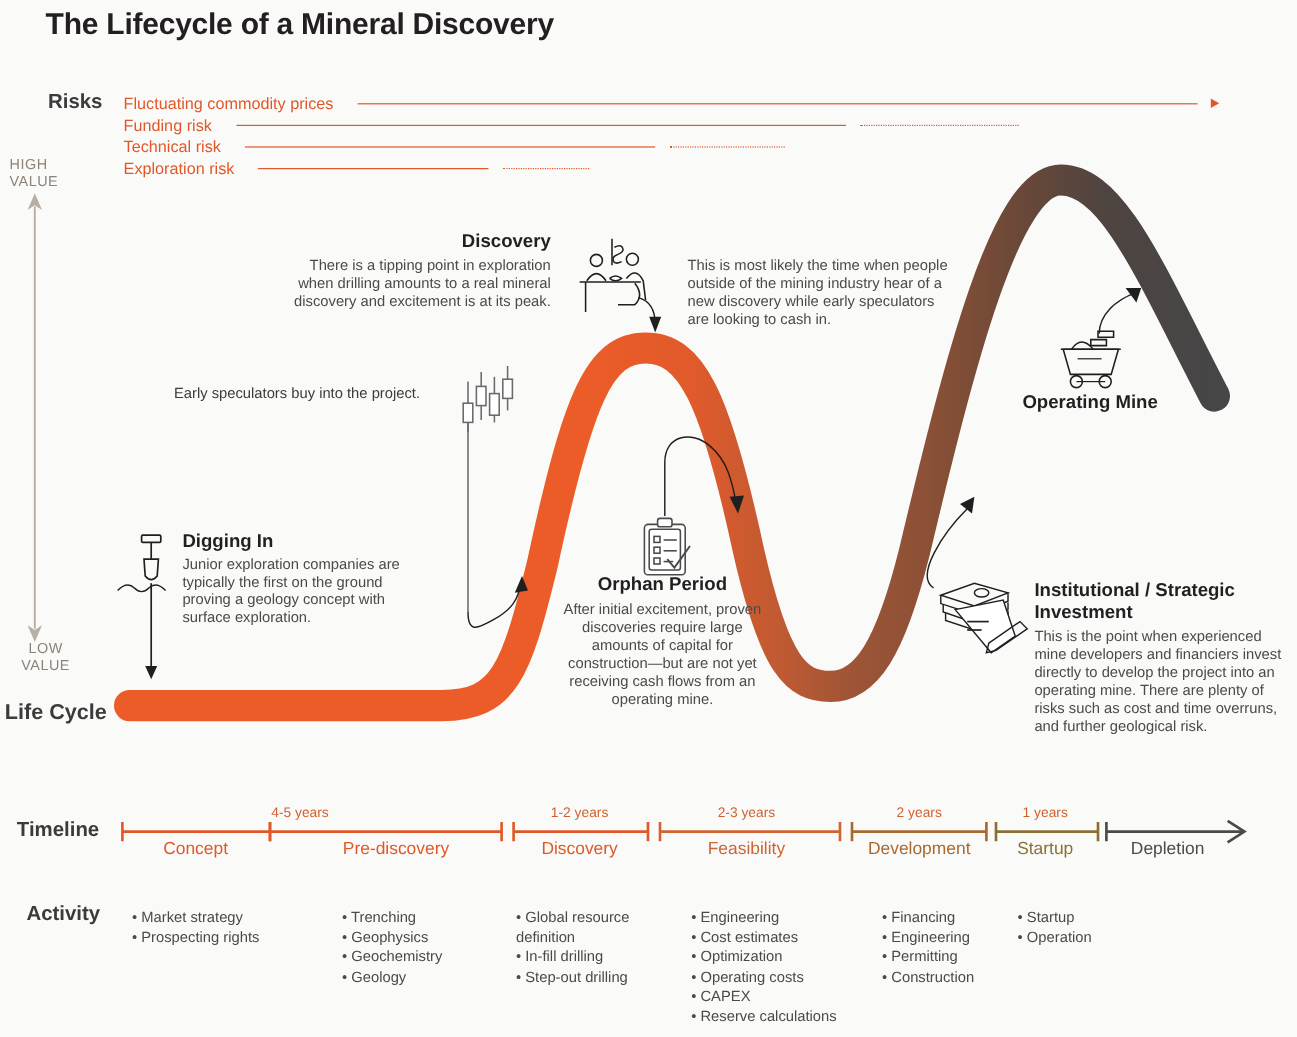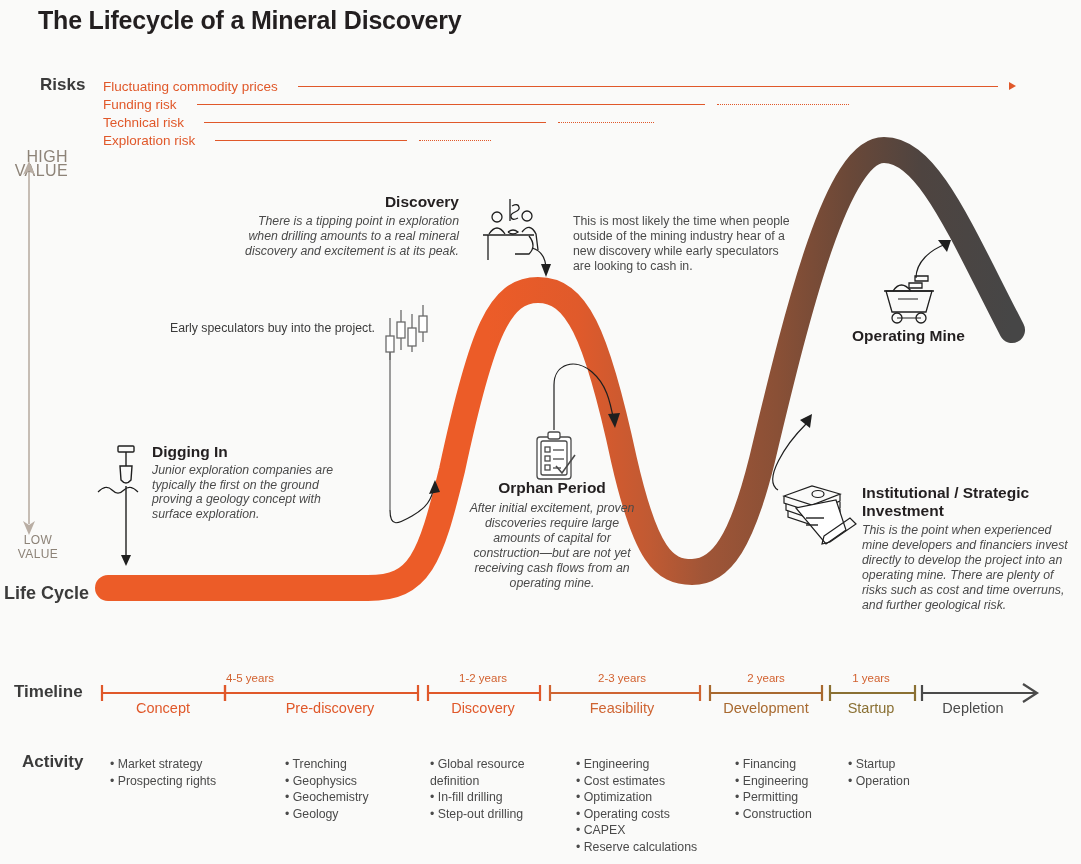--- a/index.html
+++ b/index.html
@@ -18,35 +18,35 @@
   #risks-label{left:40px; top:75px; font-size:17px; font-weight:bold; color:#3b3b3b;}
   .risk-row{position:absolute; left:103px; height:18px; display:flex; align-items:center;gap:12px;}
   .risk-name{font-size:13.5px; color:#e0582a; white-space:nowrap;}
   .risk-solid{height:0;border-top:1.4px solid #e0582a; margin-left:8px;}
   .risk-dots{height:0;border-top:1.6px dotted #e0582a; }
   .risk-arrow{
     width:0;height:0;border-top:4px solid transparent;border-bottom:4px solid transparent;
     border-left:7px solid #e0582a; margin-left:-1px;
   }
   
-  #axis-high{left:8px; top:130px; width:60px; text-align:right; font-size:16px; color:#8d8378; line-height:14px; letter-spacing:.4px;margin-top:20px;}
+  #axis-high{left:8px; top:130px; width:60px; text-align:left; font-size:12px; color:#8d8378; line-height:14px; letter-spacing:.4px;}
   #axis-low{left:8px; top:533px; width:60px; text-align:center; font-size:12px; color:#8d8378; line-height:14px; letter-spacing:.4px;}
   #value-axis{left:14px; top:158px;}
   #lifecycle-label{left:4px; top:583px; font-size:18px; font-weight:bold; color:#3b3b3b;}
   
   .callout{position:absolute;}
   .co-title{font-weight:bold; color:#231f20;}
-  .co-body{color:#4a4a4a;font-style:italic;}
+  .co-body{color:#4a4a4a;}
   #co-digging{left:152px; top:443px; width:195px; text-align:left;}
   #co-digging .co-title{font-size:15.5px; margin-bottom:2px;}
   #co-digging .co-body{font-size:12.3px; line-height:14.6px;}
   #co-spec{left:120px; top:310px; width:255px; text-align:right;}
   #co-spec .co-title{font-size:15.5px; margin-bottom:3px;}
   #co-spec .co-body{font-size:12.3px; line-height:15px;}
-  #co-spec .co-body2{font-size:12.3px; line-height:15px; margin-top:11px;}
+  #co-spec .co-body2{font-size:12.3px; line-height:15px; margin-top:11px;text-align:center;}
   #co-disc{left:231px; top:193px; width:228px; text-align:right;}
   #co-disc .co-title{font-size:15.5px; margin-bottom:3px;}
   #co-disc .co-body{font-size:12.3px; line-height:15px;}
   #co-note{left:573px; top:214px; width:222px; text-align:left; font-size:12.3px; line-height:15px; color:#4a4a4a;}
   #co-orphan{left:462px; top:479px; width:180px; text-align:center;}
   #co-orphan .co-title{font-size:15.5px; margin-bottom:4px;}
   #co-orphan .co-body{font-size:12.3px; line-height:15px;}
   #co-mine{left:852px; top:327px; width:175px; text-align:left;}
   #co-mine .co-title{font-size:15.5px; margin-bottom:3px;}
   #co-mine .co-body{font-size:12.3px; line-height:15px;}

